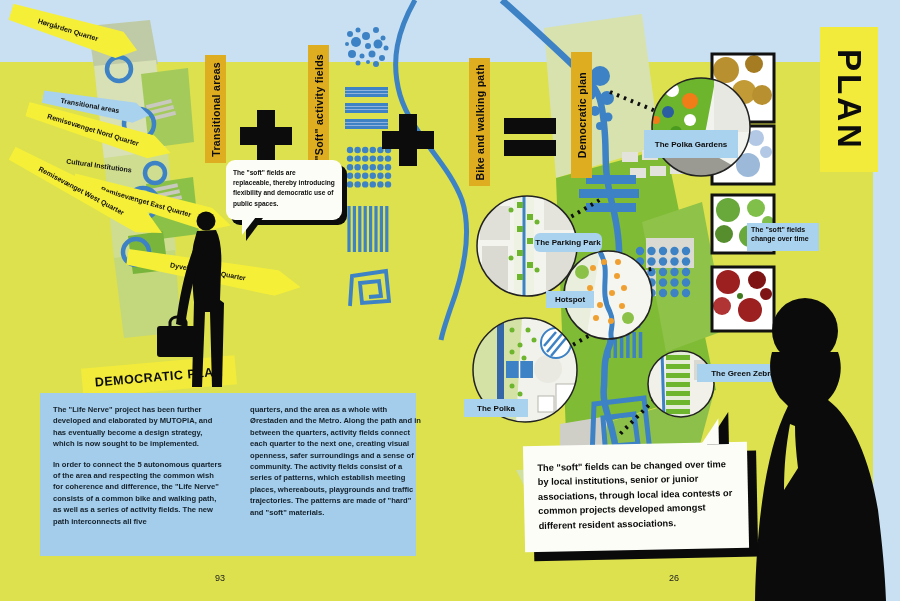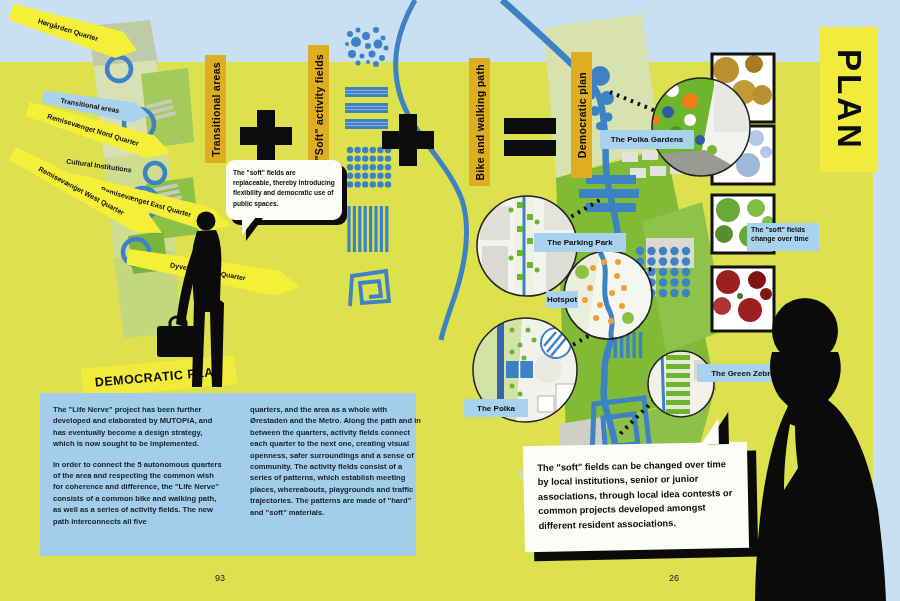--- a/index.html
+++ b/index.html
@@ -521,23 +521,23 @@
   <div class="textbox">
     <div class="col c1">
       <p>The "Life Nerve" project has been further developed and elaborated by MUTOPIA, and has eventually become a design strategy, which is now sought to be implemented.</p>
       <p>In order to connect the 5 autonomous quarters of the area and respecting the common wish for coherence and difference, the "Life Nerve" consists of a common bike and walking path, as well as a series of activity fields. The new path interconnects all five</p>
     </div>
     <div class="col c2">
       <p>quarters, and the area as a whole with Ørestaden and the Metro. Along the path and in between the quarters, activity fields connect each quarter to the next one, creating visual openness, safer surroundings and a sense of community. The activity fields consist of a series of patterns, which establish meeting places, whereabouts, playgrounds and traffic trajectories. The patterns are made of "hard" and "soft" materials.</p>
     </div>
   </div>
 
-  <div class="chip" style="left:600px;top:130px;width:94px;height:19px;">The Polka Gardens</div>
-  <div class="chip" style="left:534px;top:233px;width:92px;height:19px;">The Parking Park</div>
-  <div class="chip" style="left:546px;top:291px;width:32px;height:17px;">Hotspot</div>
+  <div class="chip" style="left:644px;top:130px;width:94px;height:28px;">The Polka Gardens</div>
+  <div class="chip" style="left:534px;top:233px;width:68px;height:19px;border-radius:6px;">The Parking Park</div>
+  <div class="chip" style="left:546px;top:291px;width:48px;height:17px;">Hotspot</div>
   <div class="chip" style="left:464px;top:399px;width:64px;height:18px;">The Polka</div>
   <div class="chip" style="left:697px;top:364px;width:92px;height:18px;">The Green Zebra</div>
   <div class="caption">The "soft" fields change over time</div>
 
   <div class="plantab">
     <span>PLAN</span>
   </div>
 
   <div class="pagenum" style="left:215px;top:573px;">93</div>
   <div class="pagenum" style="left:669px;top:573px;">26</div>

